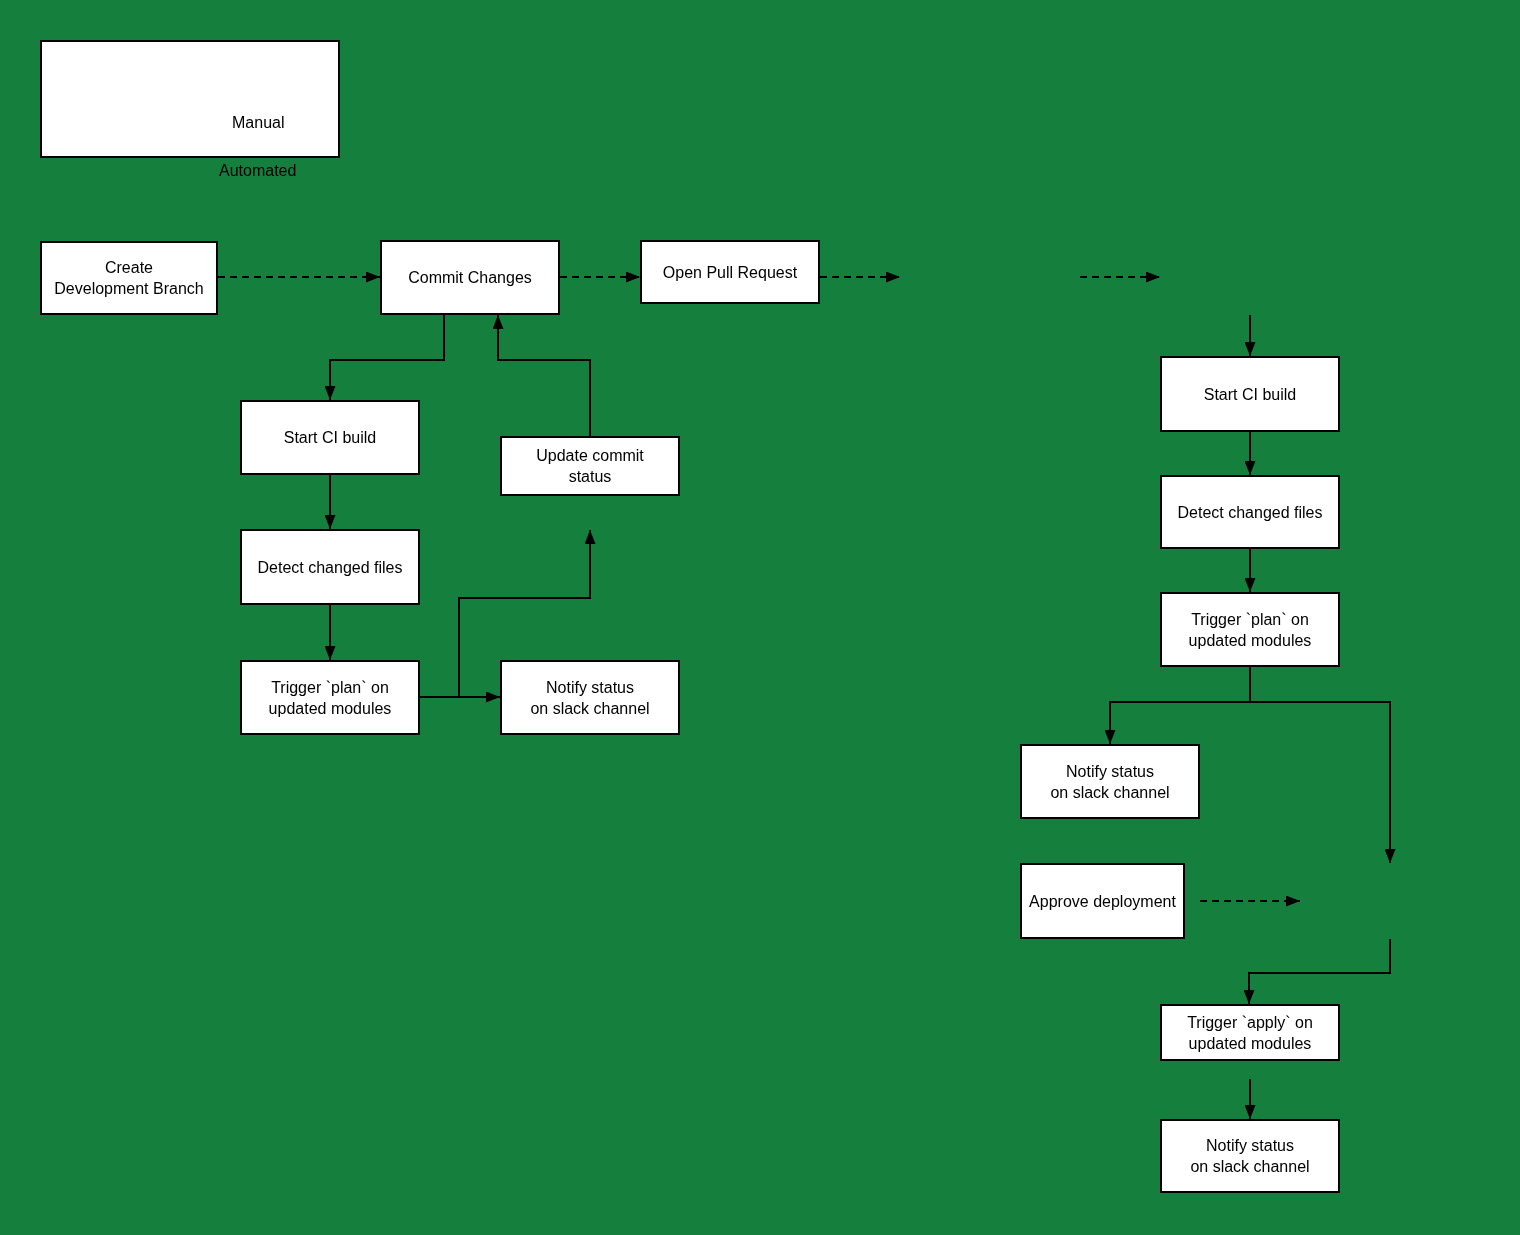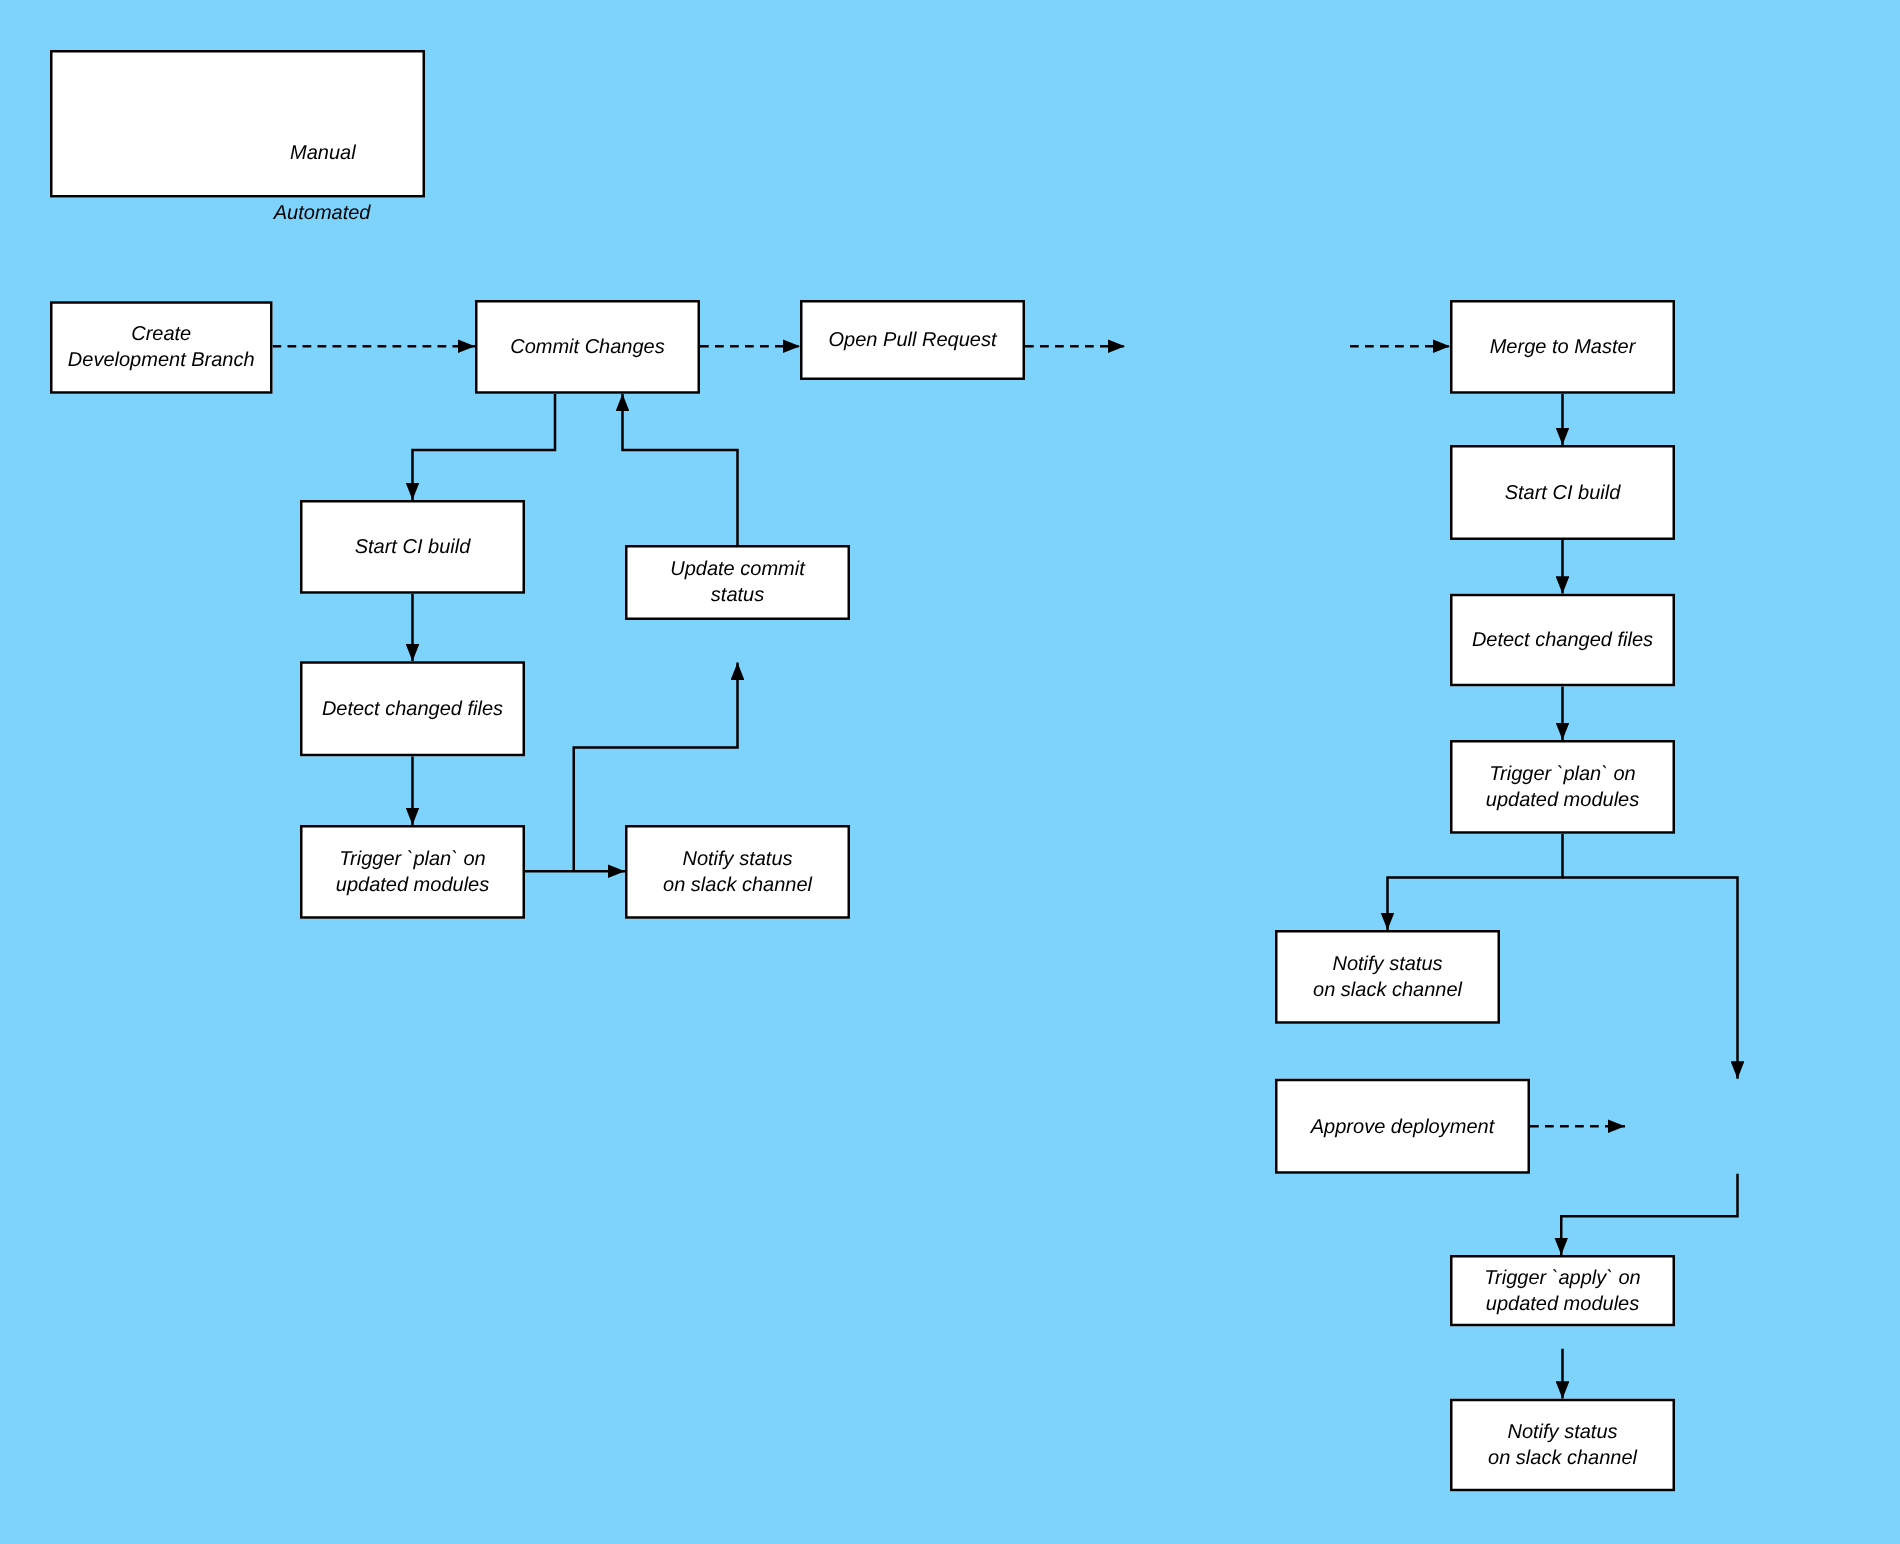--- a/index.html
+++ b/index.html
@@ -4,25 +4,24 @@
 <style>
   html, body {
     margin: 0;
     padding: 0;
     background: #ffffff;
   }
   .canvas {
     position: relative;
     width: 1520px;
     height: 1235px;
-    background: #7dd3fc;
+    background: #15803d;
     font-family: "Liberation Sans", sans-serif;
     color: #000000;
     overflow: hidden;
-    font-style: italic;
   }
   .connectors {
     position: absolute;
     left: 0;
     top: 0;
     z-index: 0;
   }
   .connectors path.s {
     fill: none;
     stroke: #000000;
@@ -107,36 +106,35 @@
 
   <div class="legend">
     <span class="legend-label manual">Manual</span>
     <span class="legend-label automated">Automated</span>
   </div>
 
   <div class="node" style="left:40px;top:241px;width:178px;height:74px">Create
 Development Branch</div>
   <div class="node" style="left:380px;top:240px;width:180px;height:75px">Commit Changes</div>
   <div class="node" style="left:640px;top:240px;width:180px;height:64px">Open Pull Request</div>
-  <div class="node" style="left:1160px;top:240px;width:180px;height:75px">Merge to Master</div>
 
   <div class="node" style="left:240px;top:400px;width:180px;height:75px">Start CI build</div>
   <div class="node" style="left:240px;top:529px;width:180px;height:76px">Detect changed files</div>
   <div class="node" style="left:240px;top:660px;width:180px;height:75px">Trigger `plan` on
 updated modules</div>
   <div class="node" style="left:500px;top:436px;width:180px;height:60px">Update commit
 status</div>
   <div class="node" style="left:500px;top:660px;width:180px;height:75px">Notify status
 on slack channel</div>
 
   <div class="node" style="left:1160px;top:356px;width:180px;height:76px">Start CI build</div>
   <div class="node" style="left:1160px;top:475px;width:180px;height:74px">Detect changed files</div>
   <div class="node" style="left:1160px;top:592px;width:180px;height:75px">Trigger `plan` on
 updated modules</div>
   <div class="node" style="left:1020px;top:744px;width:180px;height:75px">Notify status
 on slack channel</div>
-  <div class="node" style="left:1020px;top:863px;width:204px;height:76px">Approve deployment</div>
+  <div class="node" style="left:1020px;top:863px;width:165px;height:76px">Approve deployment</div>
   <div class="node" style="left:1160px;top:1004px;width:180px;height:57px">Trigger `apply` on
 updated modules</div>
   <div class="node" style="left:1160px;top:1119px;width:180px;height:74px">Notify status
 on slack channel</div>
 
 </div>
 
 </body></html>

